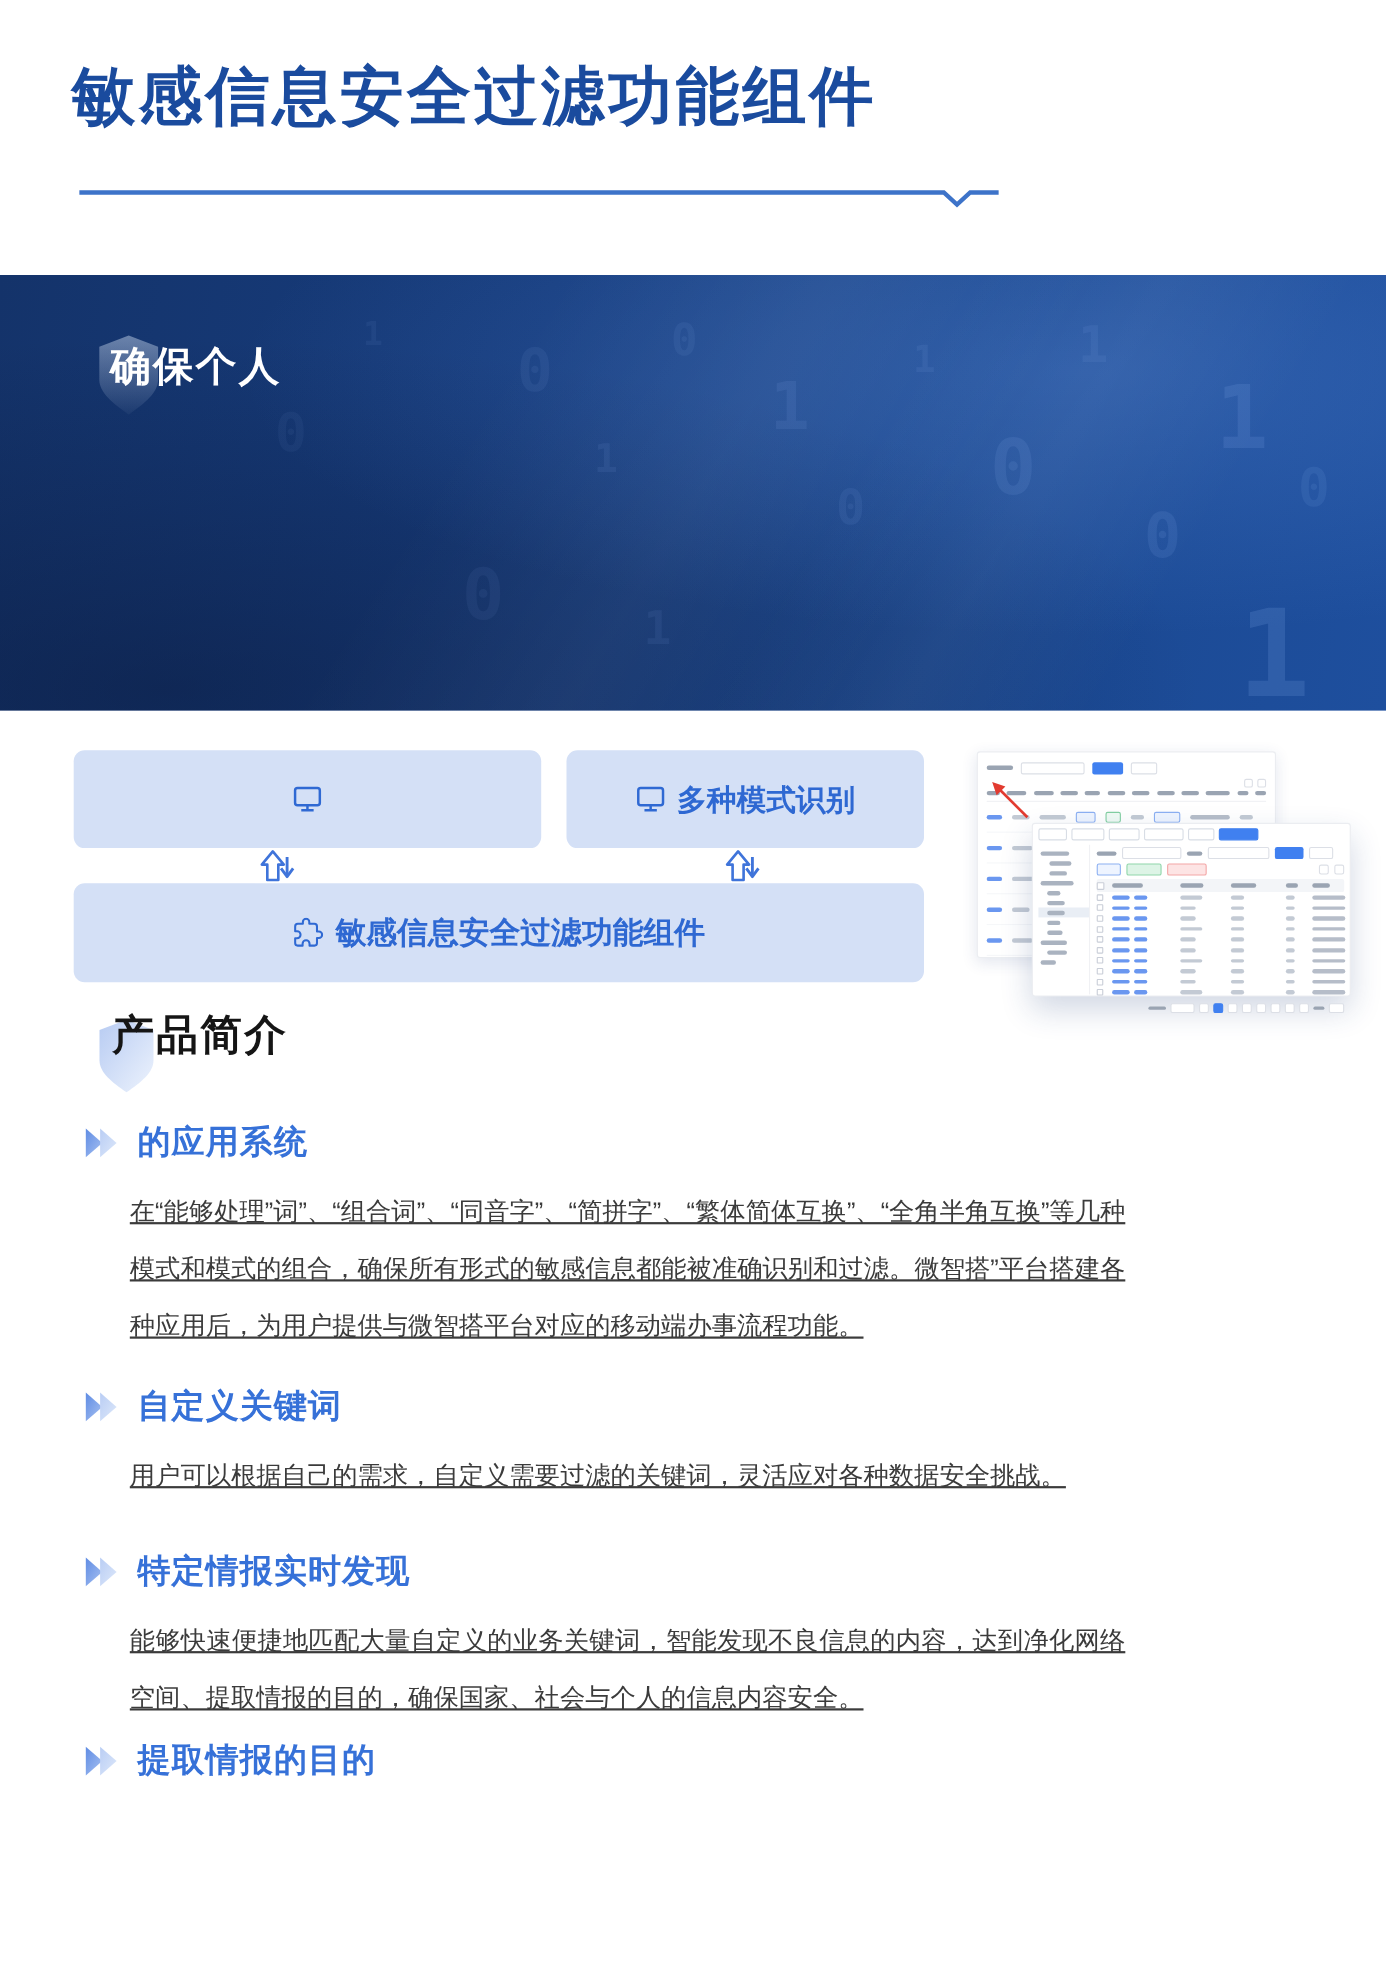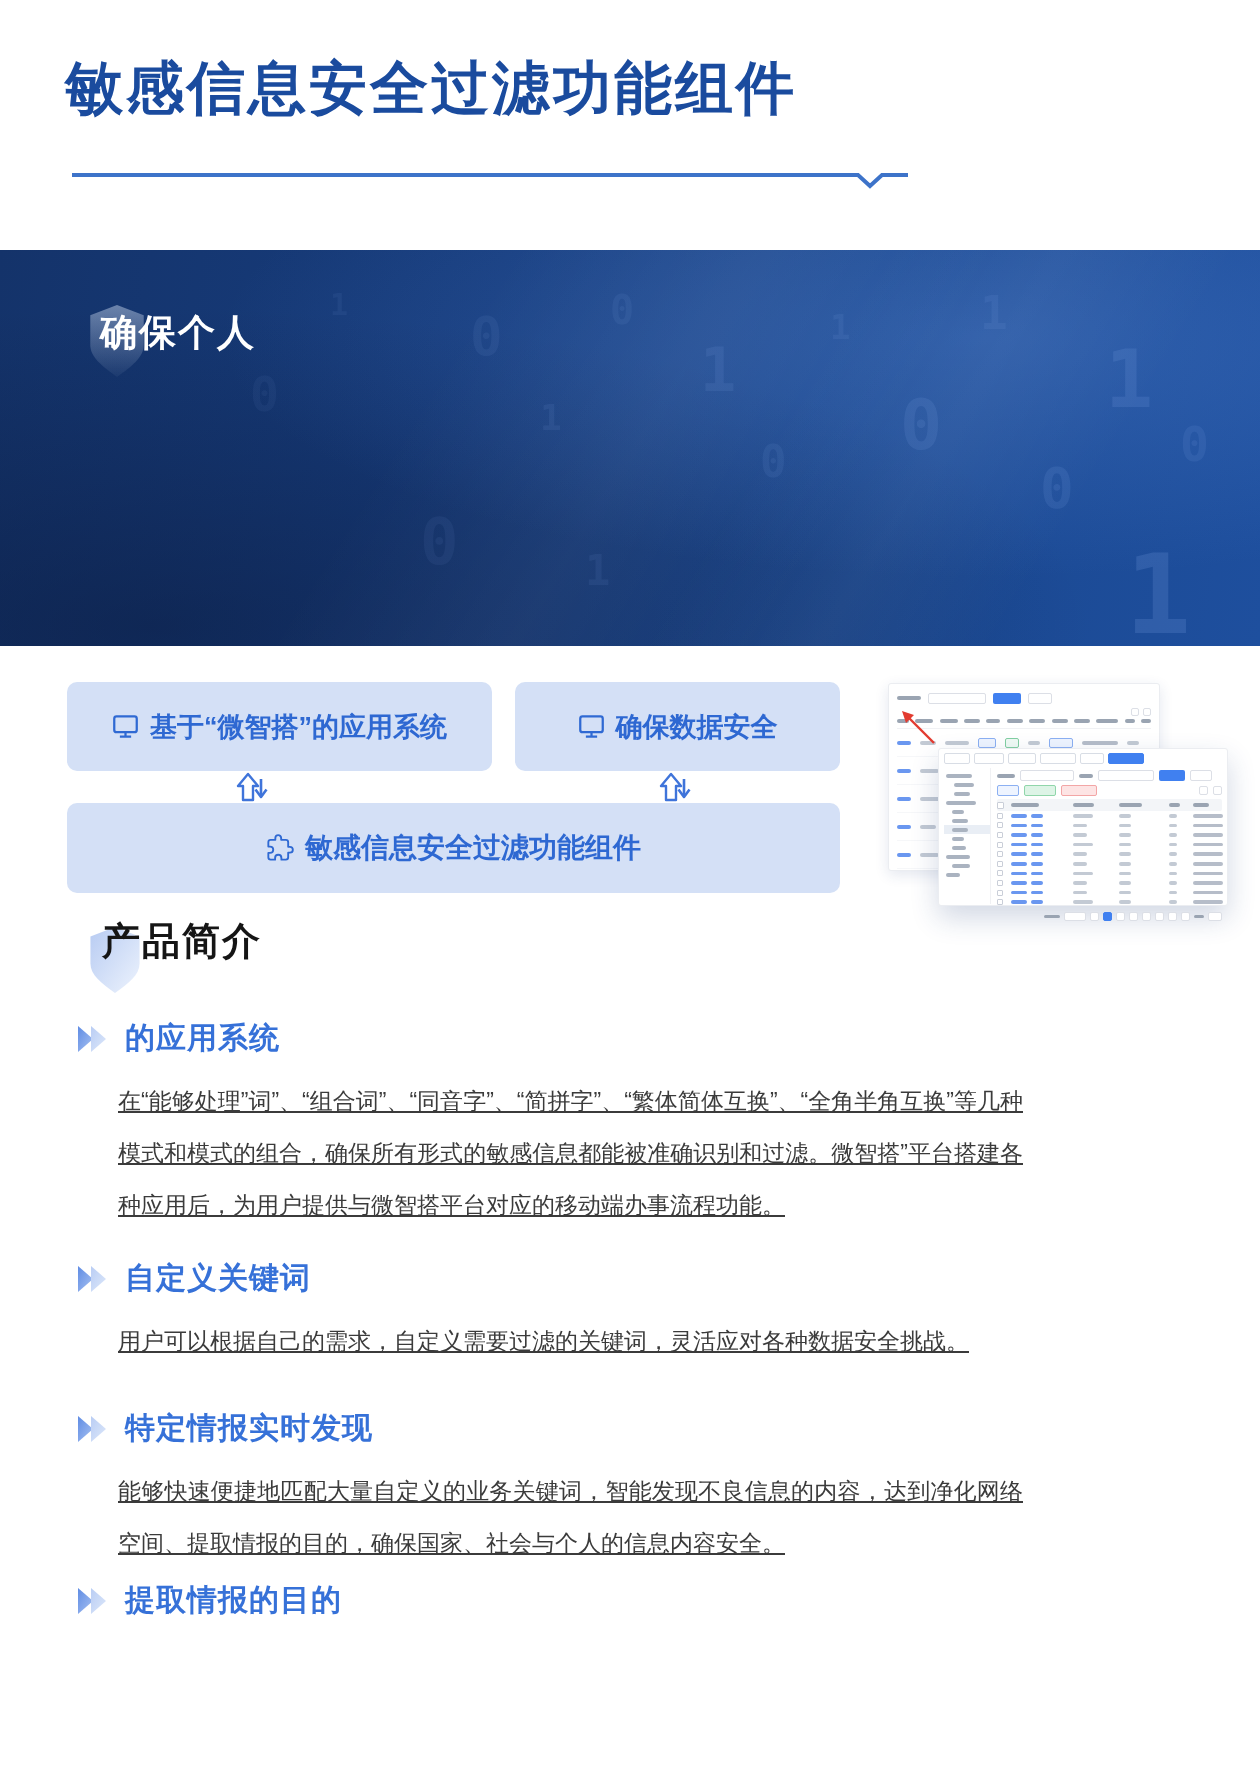--- a/index.html
+++ b/index.html
@@ -126,29 +126,28 @@
     <h2 class="hero-heading">确保个人</h2>
   </section>
 
   <section class="diagram">
 
     <div class="dbox dbox1">
       <svg width="27" height="25" viewBox="0 0 24 22">
         <rect x="2" y="2" width="20" height="14" rx="2" fill="none" stroke="#2f69d3" stroke-width="2"></rect>
         <path d="M12 16 V19 M7 20 H17" fill="none" stroke="#2f69d3" stroke-width="2"></path>
       </svg>
-      <span>基于“微智搭”的应用系统</span>
     </div>
 
     <div class="dbox dbox2">
       <svg width="27" height="25" viewBox="0 0 24 22">
         <rect x="2" y="2" width="20" height="14" rx="2" fill="none" stroke="#2f69d3" stroke-width="2"></rect>
         <path d="M12 16 V19 M7 20 H17" fill="none" stroke="#2f69d3" stroke-width="2"></path>
       </svg>
-      <span>确保数据安全</span>
+      <span>多种模式识别</span>
     </div>
 
     <svg class="updown ud1" viewBox="0 0 34 32">
       <path d="M9 29 V15 H4 L14 3 L24 15 H19 V29 Z" fill="#ffffff" stroke="#3f74da" stroke-width="2.4" stroke-linejoin="round"></path>
       <path d="M27 8 V24" fill="none" stroke="#3f74da" stroke-width="2.6"></path>
       <path d="M21.5 18.5 L27 26 L32.5 18.5" fill="none" stroke="#3f74da" stroke-width="2.6" stroke-linejoin="round"></path>
     </svg>
     <svg class="updown ud2" viewBox="0 0 34 32">
       <path d="M9 29 V15 H4 L14 3 L24 15 H19 V29 Z" fill="#ffffff" stroke="#3f74da" stroke-width="2.4" stroke-linejoin="round"></path>
       <path d="M27 8 V24" fill="none" stroke="#3f74da" stroke-width="2.6"></path>

